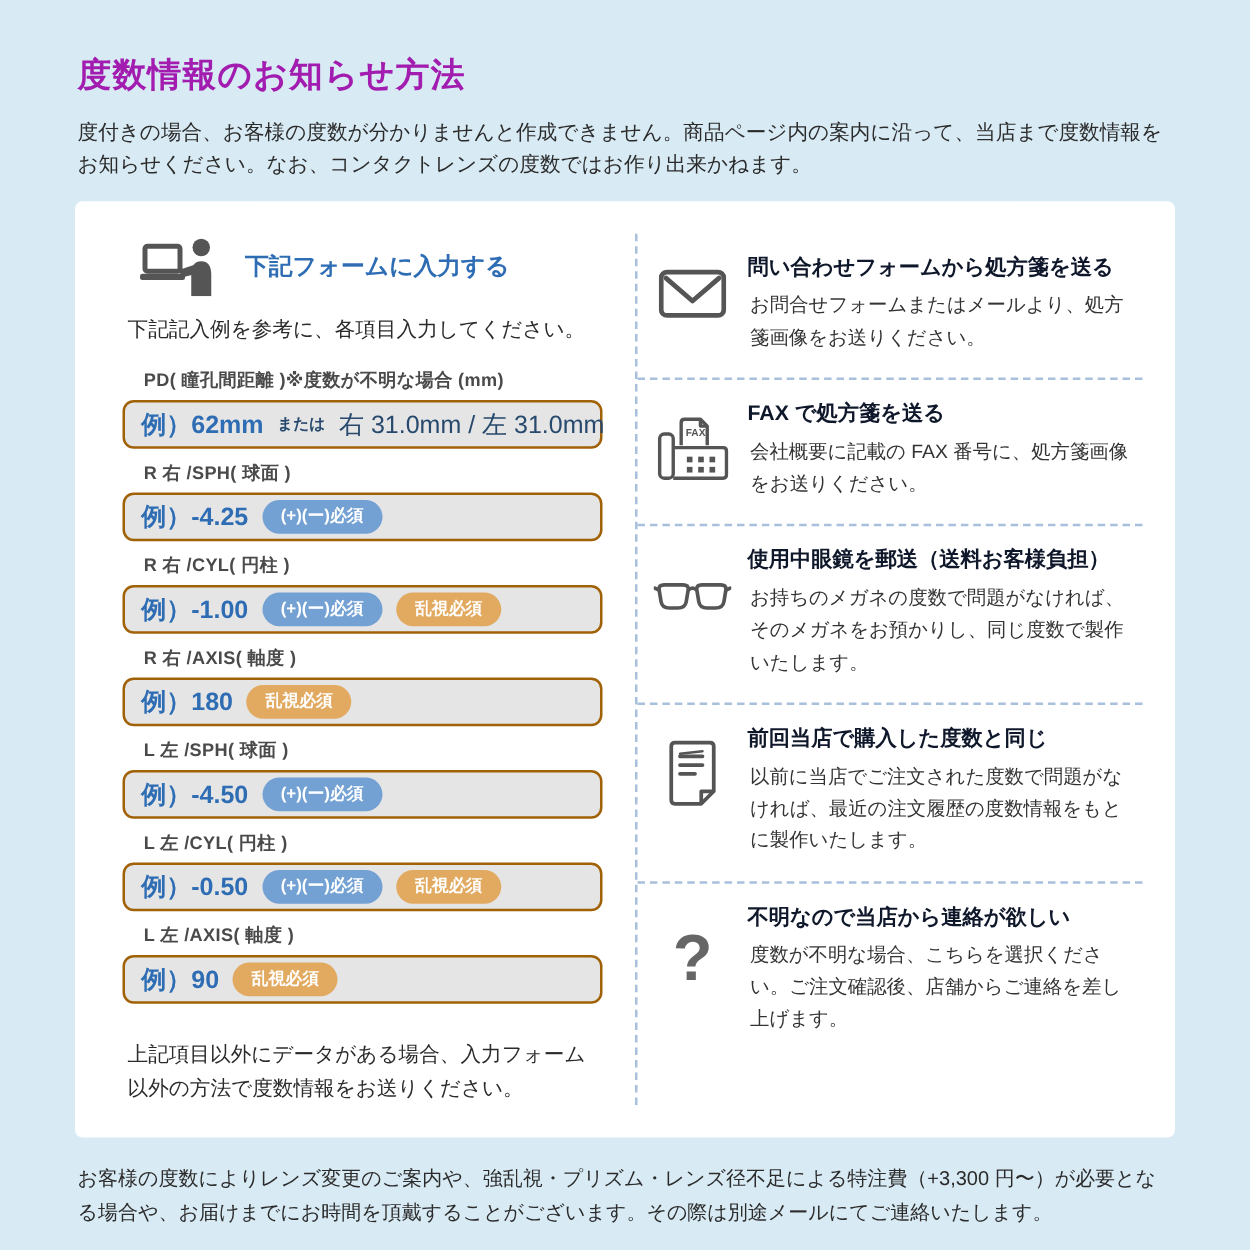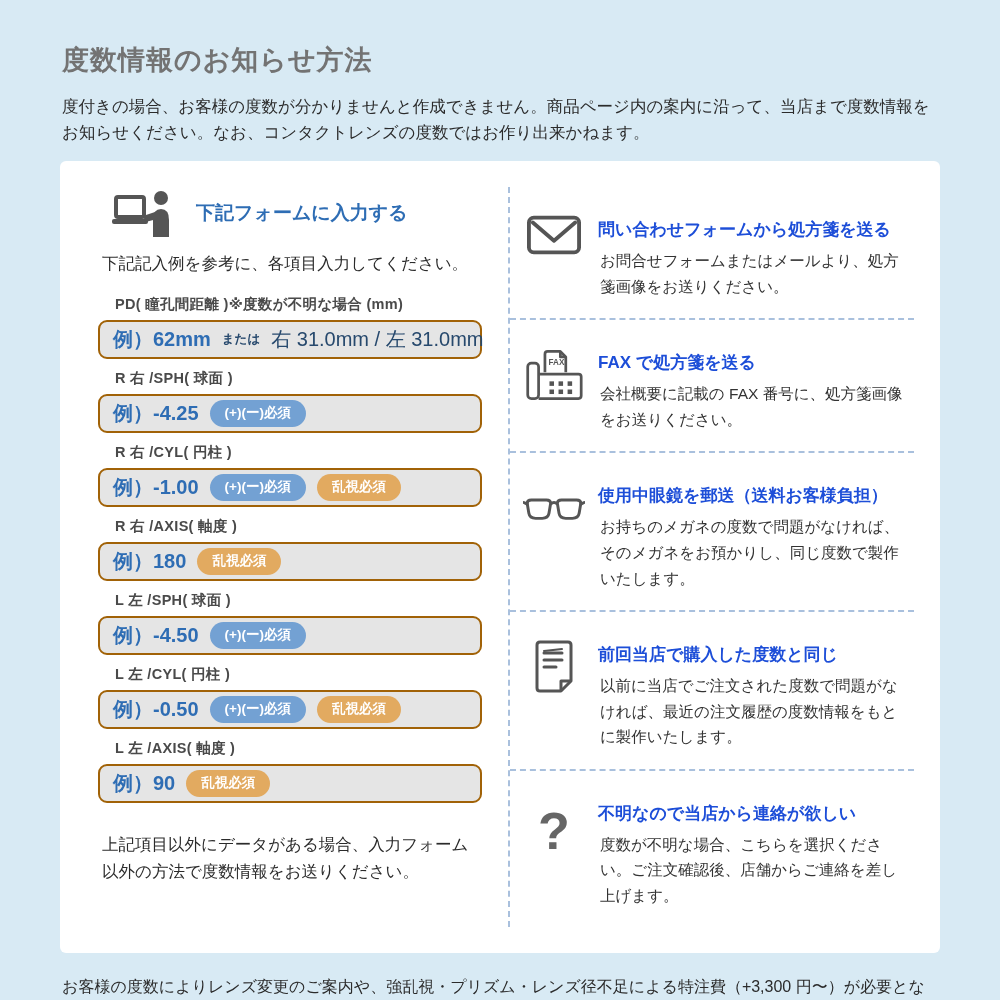--- a/index.html
+++ b/index.html
@@ -6,21 +6,21 @@
   html, body { margin: 0; padding: 0; }
   body {
     width: 1000px; height: 1000px;
     background: #d8eaf4;
     font-family: "Liberation Sans", "DejaVu Sans", sans-serif;
     color: #2b2b2b;
   }
   .page { padding: 30px 60px 0; }
 
   .page-title {
-    color: #737373;
+    color: #a21caf;
     font-size: 27px;
     font-weight: bold;
     letter-spacing: 1px;
     margin: 12px 0 16px 2px;
   }
   .intro {
     font-size: 16.5px;
     line-height: 1.55;
     margin: 0 2px 16px;
   }
@@ -71,21 +71,21 @@
   
   .right-col { flex: 1; padding: 0 26px 0 0; }
   .method { display: flex; padding: 15px 0 17px; }
   .method + .method { border-top: 2px dashed #a9c0dd; }
   .method-icon {
     width: 88px; flex: none;
     display: flex; justify-content: center; align-items: flex-start;
     padding-top: 13px; color: #555;
   }
   .method-text { flex: 1; }
-  .method-title { color: #1d4ed8; font-weight: bold; font-size: 17px; margin: 16px 0 7px; }
+  .method-title { color: #0f172a; font-weight: bold; font-size: 17px; margin: 0 0 7px; }
   .method-body  { color: #333; font-size: 15.5px; line-height: 1.65; margin: 2px; }
   .question-glyph { font-size: 52px; font-weight: bold; color: #666; line-height: 1; margin-top: 6px; }
 
   
   .footer-note {
     margin: 20px 2px 0;
     font-size: 16px; line-height: 1.7;
   }
 </style>
 </head>

